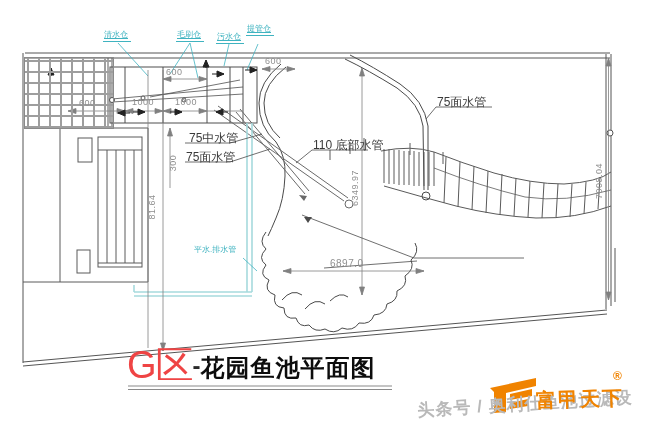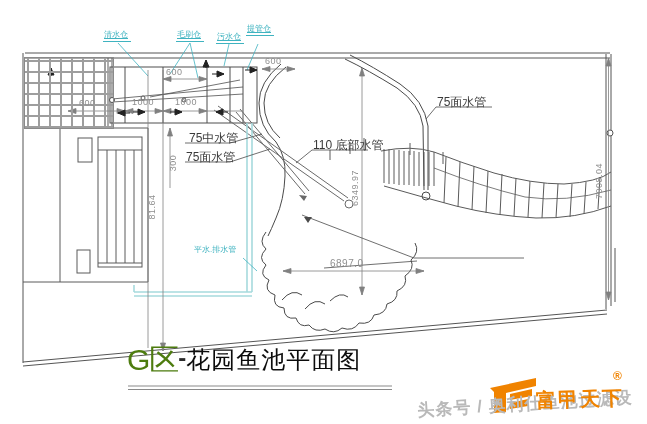--- a/index.html
+++ b/index.html
@@ -11,23 +11,23 @@
   .pipe-lbl{color:#3a3a3a;font-size:12px;}
   .dim{color:var(--dim_gray);font-size:9px;letter-spacing:.5px;}
   .vdim{position:absolute;color:var(--dim_gray);font-size:9px;letter-spacing:.5px;
         text-align:center;transform:rotate(-90deg);}
   .depth-note{color:#141414;font-size:13px;font-weight:600;font-family:"Liberation Serif",serif;letter-spacing:1px;}
   .tiles{position:absolute;left:24px;top:57px;width:88px;height:70px;border:1px solid #8a8a8a;
          background-image:linear-gradient(#9e9e9e 2px,transparent 2px),
                           linear-gradient(90deg,#9e9e9e 2px,transparent 2px);
          background-size:11px 11px;background-position:2px 2px;}
   .title-wrap{position:absolute;left:127px;top:340px;}
-  .title-zone{display:inline-block;color:#4d7c0f;font-size:30px;font-weight:400;letter-spacing:-1px;}
+  .title-zone{display:inline-block;color:#ef4444;font-size:38px;font-weight:400;letter-spacing:-1px;}
   .title-dash{display:inline-block;color:#2a2a2a;font-size:24px;font-weight:700;vertical-align:4px;}
-  .title-name{display:inline-block;color:#0c0c0c;font-size:24px;font-weight:400;letter-spacing:1px;vertical-align:2px;}
+  .title-name{display:inline-block;color:#0c0c0c;font-size:24px;font-weight:700;letter-spacing:1px;vertical-align:2px;}
   .byline{position:absolute;left:418px;top:392px;color:var(--watermark_gray);font-size:17px;
           font-weight:600;letter-spacing:1px;transform:rotate(-3.5deg);}
   .brand-text{position:absolute;left:536px;top:386px;color:var(--orange);font-size:20px;
               font-weight:900;letter-spacing:2px;transform:rotate(-2deg);}
   .brand-reg{position:absolute;left:613px;top:369px;color:var(--orange);font-size:12px;font-weight:700;}
 </style>
 </head>
 <body>
 
 <div id="stage">

